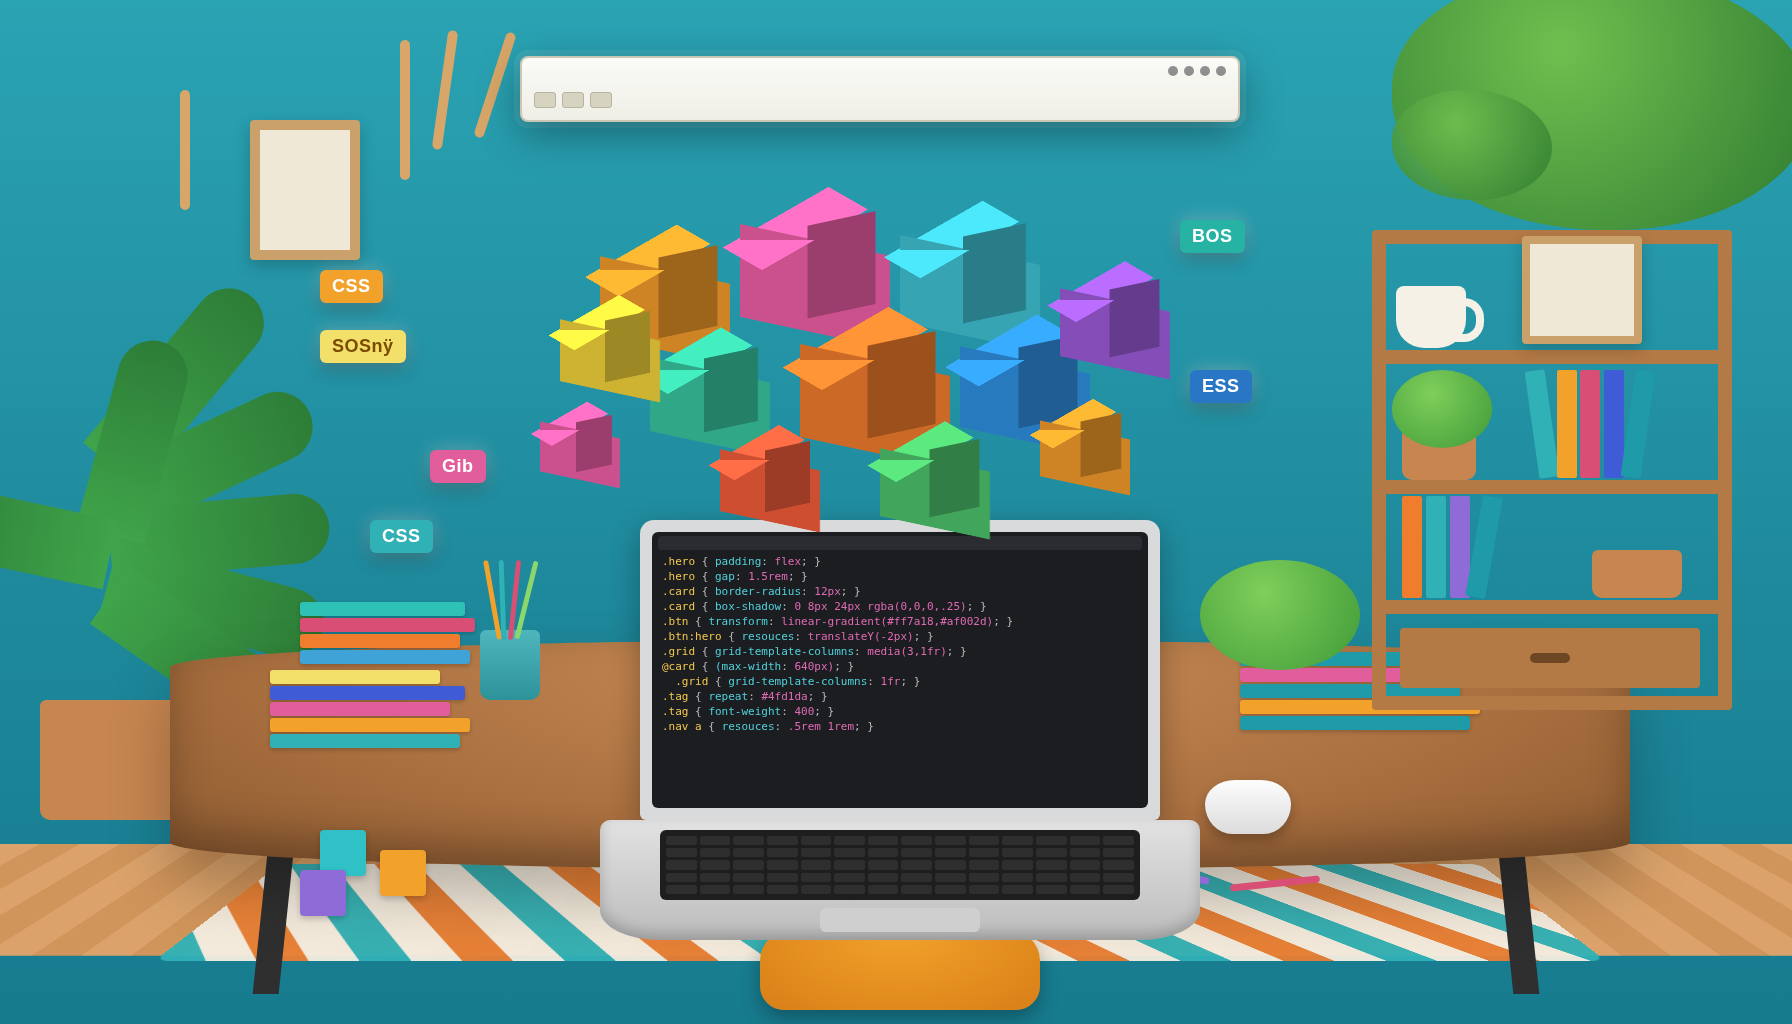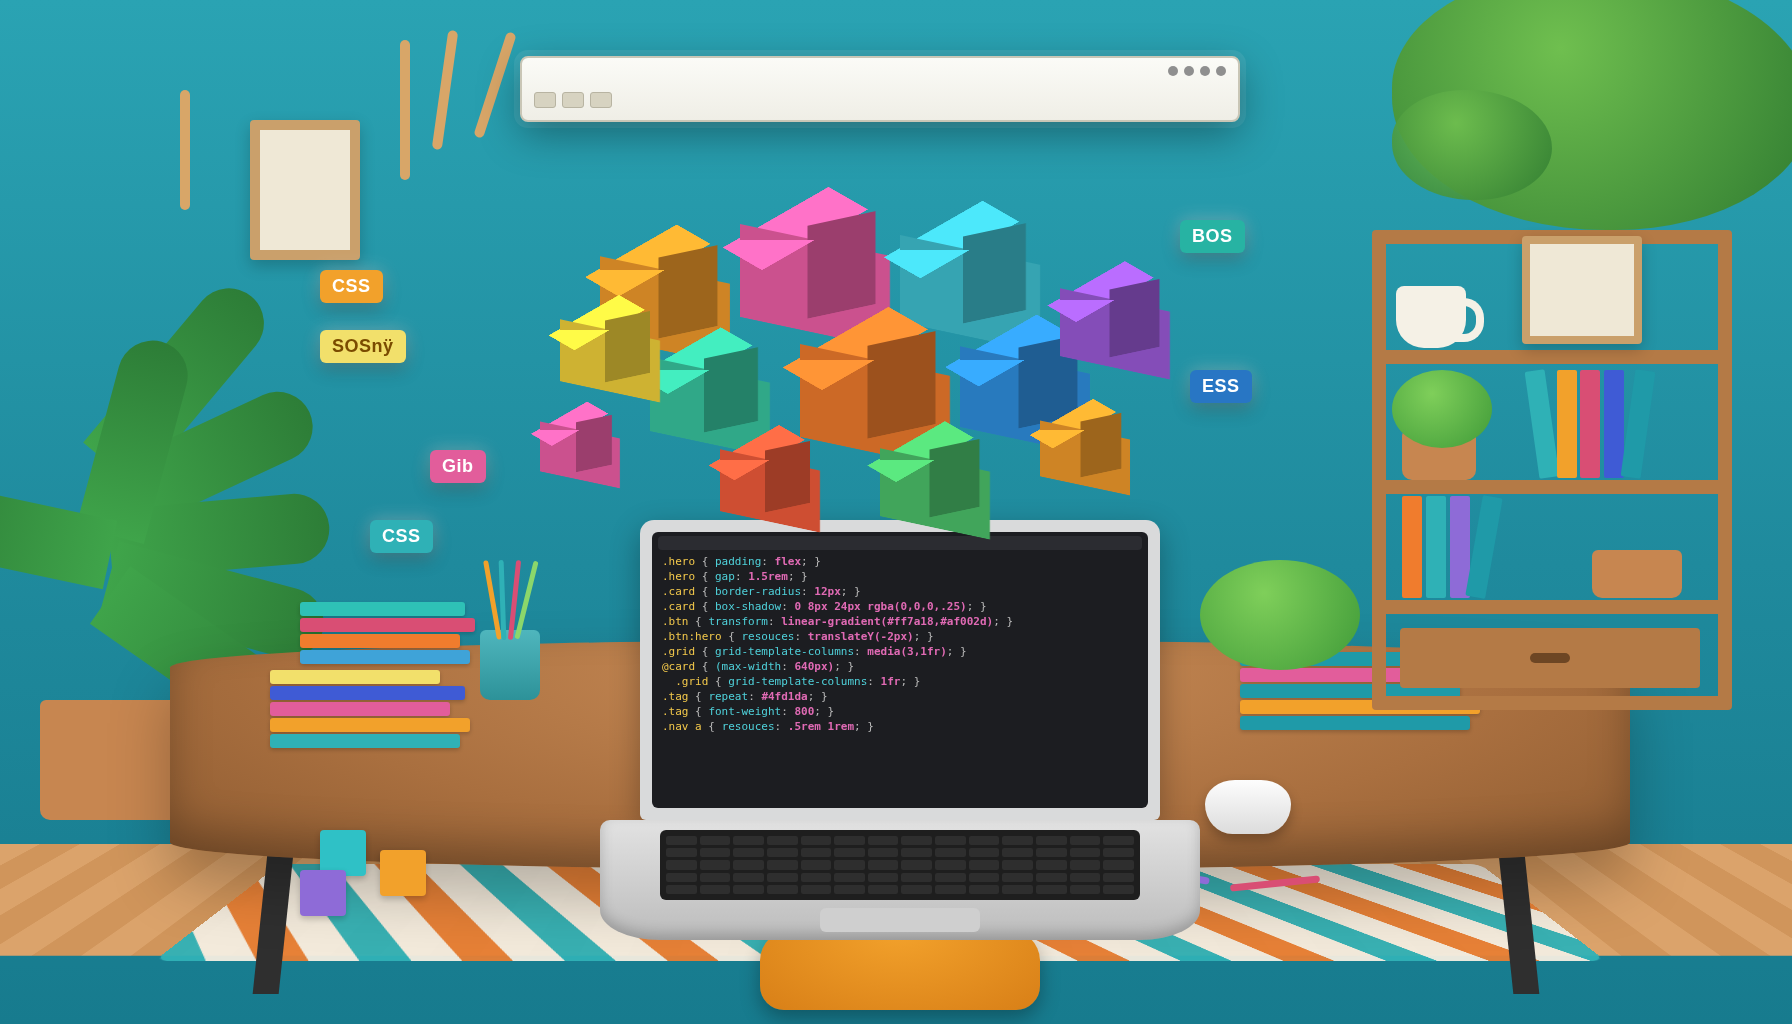--- a/index.html
+++ b/index.html
@@ -42,21 +42,21 @@
     position:absolute; left:620px; top:520px; width:560px; height:420px;
   }
   .lap-screen {
     position:absolute; left:50%; transform:translateX(-50%); top:0;
     width:520px; height:300px; background:#d9dadb; border-radius:14px 14px 6px 6px;
     padding:12px; box-shadow: 0 10px 30px rgba(0,0,0,.3);
   }
   .lap-panel { width:100%; height:276px; background:#1c1d21; border-radius:6px; padding:22px 10px 10px 10px; position:relative; }
   .lap-tabbar { position:absolute; top:4px; left:6px; right:6px; height:14px; background:#2b2c31; border-radius:4px; }
   .code { font-family: Menlo, Consolas, monospace; font-size:11px; line-height:15px; white-space:pre; }
-  .cl-sel { color:#f2c84b; } .cl-prop { color:#4fd1da; } .cl-val { color:#e06ab4;font-weight:bold; }
+  .cl-sel { color:#f2c84b; } .cl-prop { color:#4fd1da; } .cl-val { color:#e06ab4; }
   .cl-punc{ color:#b8b8b8; }
   .lap-base {
     position:absolute; left:50%; transform:translateX(-50%); top:300px;
     width:600px; height:120px; background:linear-gradient(#e2e2e2,#bcbcbc);
     border-radius:10px 10px 60px 60px / 10px 10px 30px 30px;
     box-shadow: inset 0 -6px 14px rgba(0,0,0,.2);
   }
   .keys {
     position:absolute; top:10px; left:60px; right:60px; height:70px;
     background:#1e1e1e; border-radius:6px; padding:6px;
@@ -192,21 +192,21 @@
         <div class="code" id="code-block"><span class="cl-sel">.hero</span><span class="cl-punc"> { </span><span class="cl-prop">padding</span><span class="cl-punc">: </span><span class="cl-val">flex</span><span class="cl-punc">; }</span>
 <span class="cl-sel">.hero</span><span class="cl-punc"> { </span><span class="cl-prop">gap</span><span class="cl-punc">: </span><span class="cl-val">1.5rem</span><span class="cl-punc">; }</span>
 <span class="cl-sel">.card</span><span class="cl-punc"> { </span><span class="cl-prop">border-radius</span><span class="cl-punc">: </span><span class="cl-val">12px</span><span class="cl-punc">; }</span>
 <span class="cl-sel">.card</span><span class="cl-punc"> { </span><span class="cl-prop">box-shadow</span><span class="cl-punc">: </span><span class="cl-val">0 8px 24px rgba(0,0,0,.25)</span><span class="cl-punc">; }</span>
 <span class="cl-sel">.btn</span><span class="cl-punc"> { </span><span class="cl-prop">transform</span><span class="cl-punc">: </span><span class="cl-val">linear-gradient(#ff7a18,#af002d)</span><span class="cl-punc">; }</span>
 <span class="cl-sel">.btn:hero</span><span class="cl-punc"> { </span><span class="cl-prop">resouces</span><span class="cl-punc">: </span><span class="cl-val">translateY(-2px)</span><span class="cl-punc">; }</span>
 <span class="cl-sel">.grid</span><span class="cl-punc"> { </span><span class="cl-prop">grid-template-columns</span><span class="cl-punc">: </span><span class="cl-val">media(3,1fr)</span><span class="cl-punc">; }</span>
 <span class="cl-sel">@card</span><span class="cl-punc"> { </span><span class="cl-prop">(max-width</span><span class="cl-punc">: </span><span class="cl-val">640px)</span><span class="cl-punc">; }</span>
 <span class="cl-sel">  .grid</span><span class="cl-punc"> { </span><span class="cl-prop">grid-template-columns</span><span class="cl-punc">: </span><span class="cl-val">1fr</span><span class="cl-punc">; }</span>
 <span class="cl-sel">.tag</span><span class="cl-punc"> { </span><span class="cl-prop">repeat</span><span class="cl-punc">: </span><span class="cl-val">#4fd1da</span><span class="cl-punc">; }</span>
-<span class="cl-sel">.tag</span><span class="cl-punc"> { </span><span class="cl-prop">font-weight</span><span class="cl-punc">: </span><span class="cl-val">800</span><span class="cl-punc">; }</span>
+<span class="cl-sel">.tag</span><span class="cl-punc"> { </span><span class="cl-prop">font-weight</span><span class="cl-punc">: </span><span class="cl-val">400</span><span class="cl-punc">; }</span>
 <span class="cl-sel">.nav a</span><span class="cl-punc"> { </span><span class="cl-prop">resouces</span><span class="cl-punc">: </span><span class="cl-val">.5rem 1rem</span><span class="cl-punc">; }</span></div>
       </div>
     </div>
     <div class="lap-base">
       <div class="keys" id="keys">
           <div></div>
           <div></div>
           <div></div>
           <div></div>
           <div></div>

